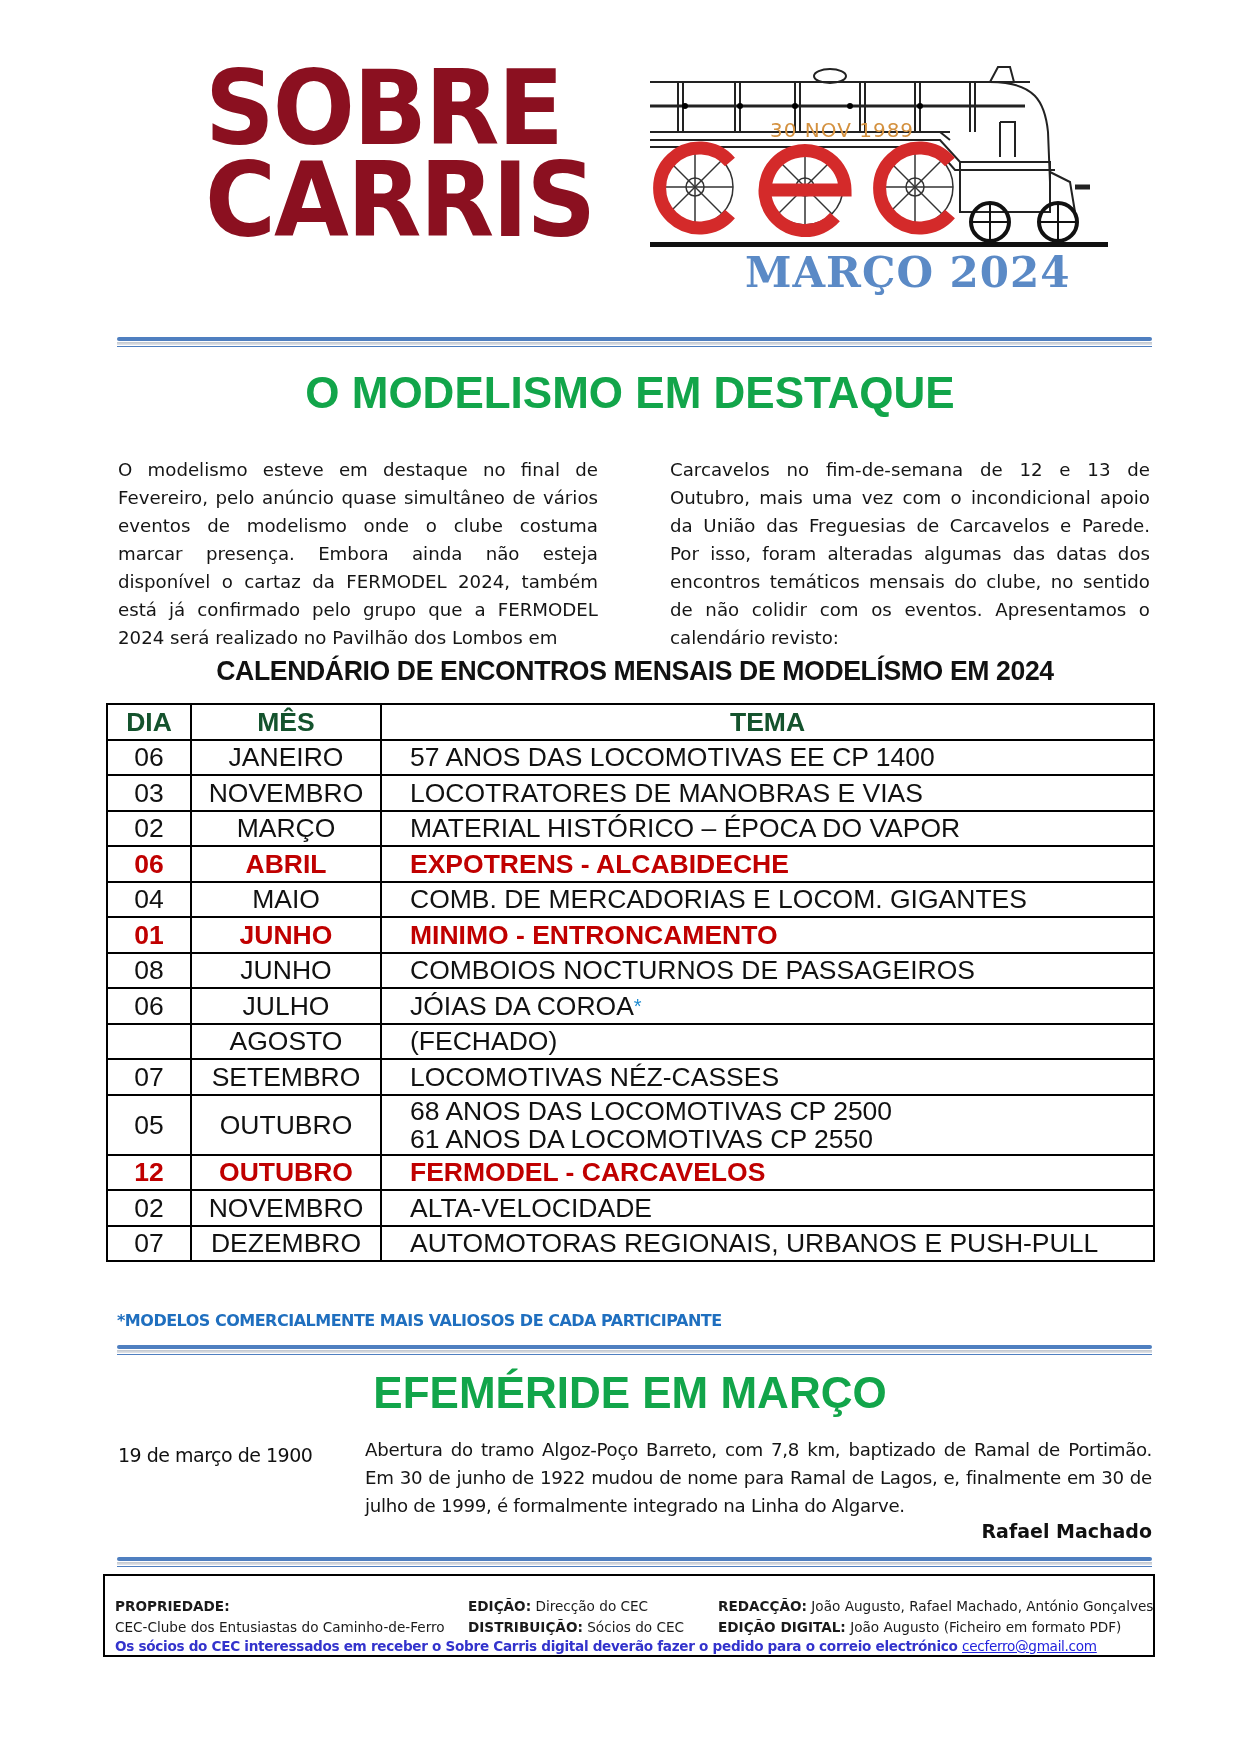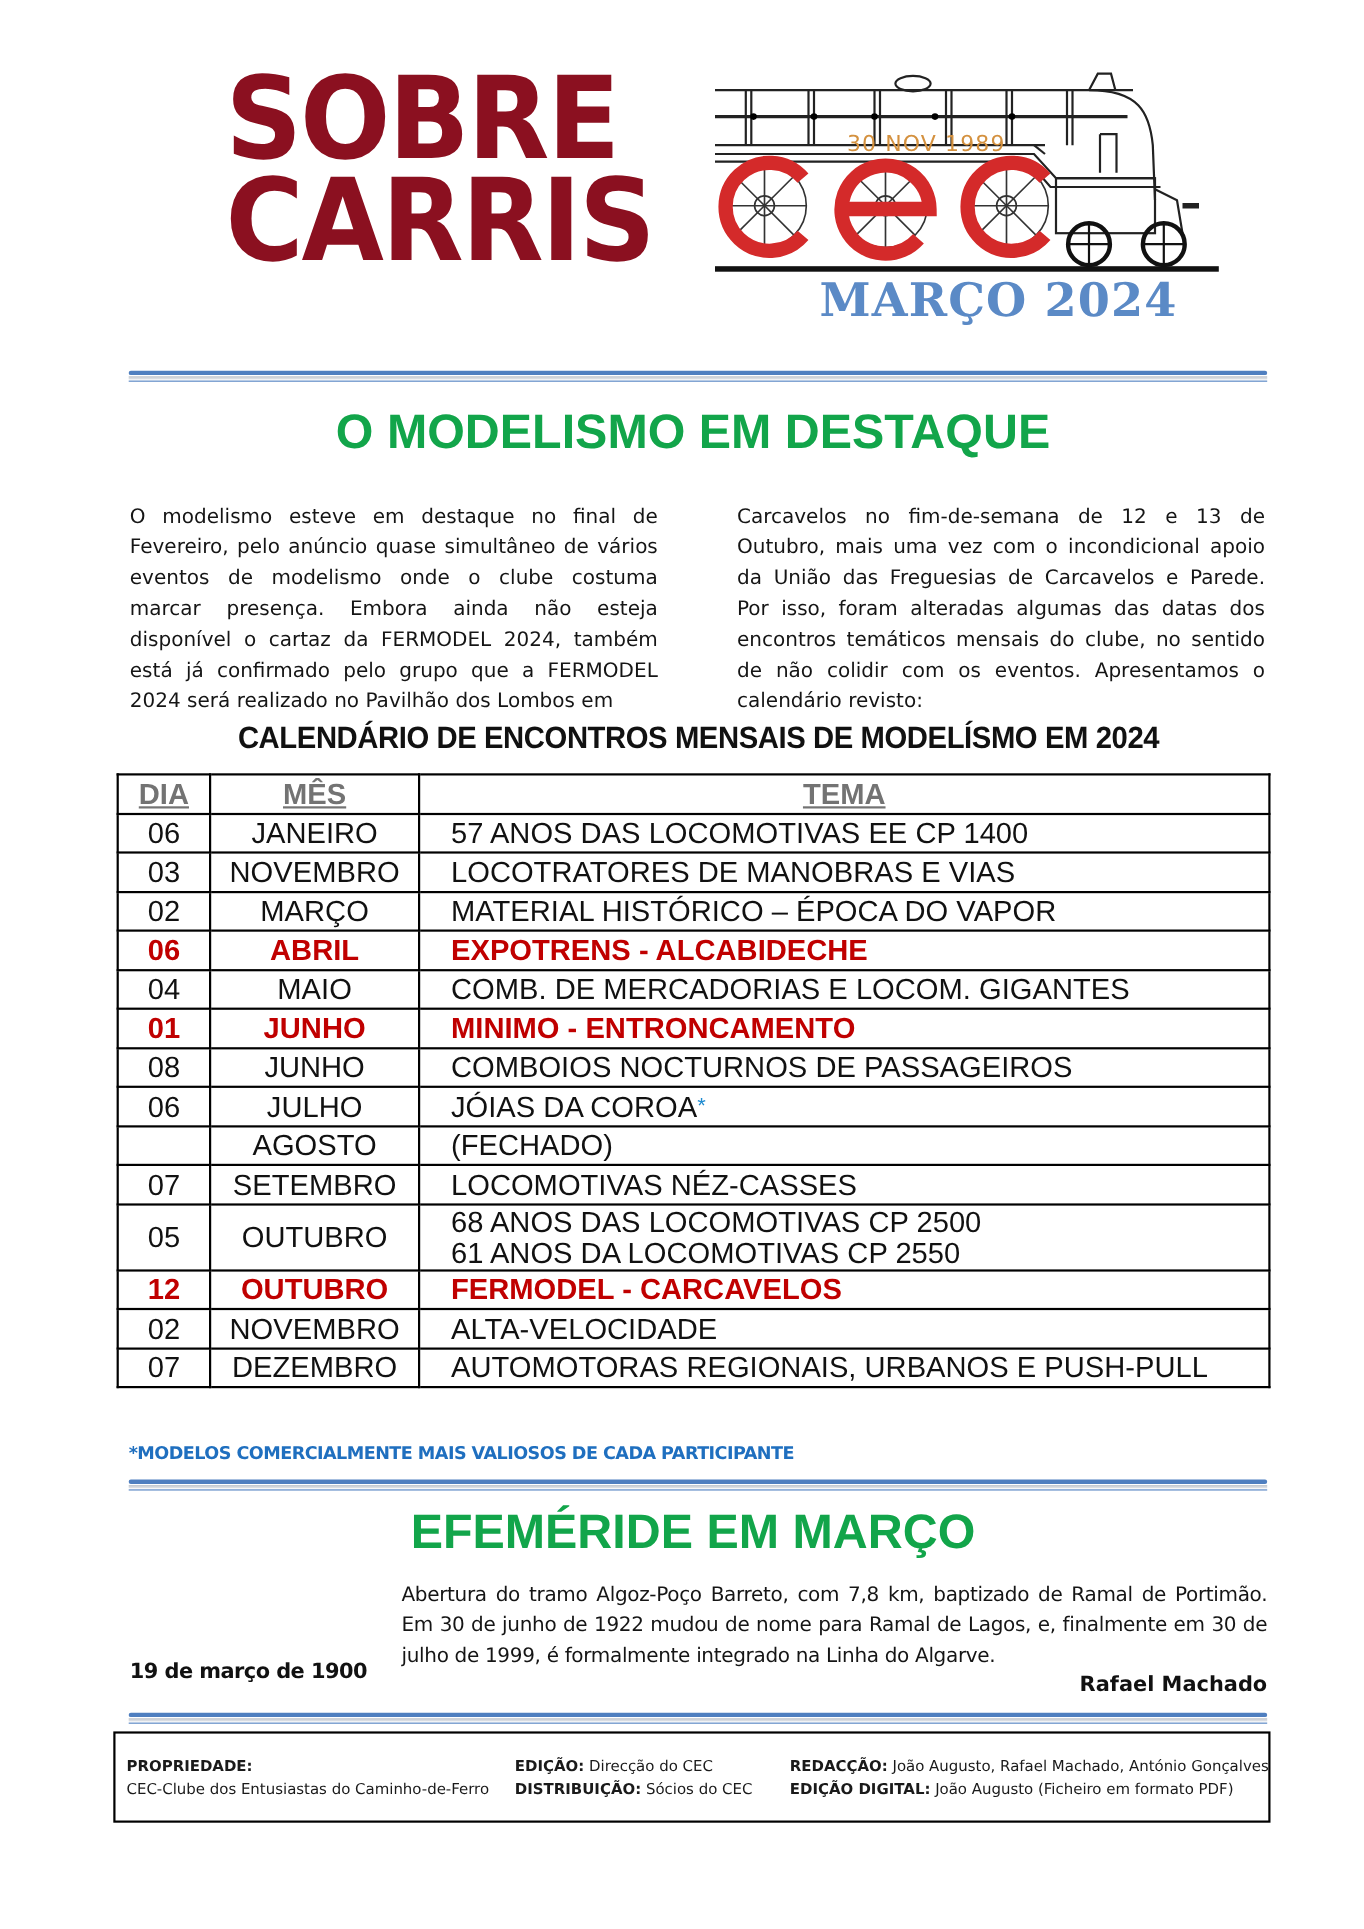--- a/index.html
+++ b/index.html
@@ -23,33 +23,33 @@
   .section-title { position: absolute; width: 1240px; text-align: center; font-family: "Liberation Sans", sans-serif; font-weight: bold; color: #12a54a; left: 0; }
   .sec1-title { top: 368px; font-size: 44px; left: 10px; }
   .col-text { position: absolute; font-family: "DejaVu Sans", sans-serif; font-size: 18.2px; line-height: 28px; color: #151515; text-align: justify; margin-top: 23px; }
   .col-left { left: 118px; top: 433px; width: 480px; }
   .col-right { left: 670px; top: 433px; width: 480px; }
 
   
   .table-caption { position: absolute; left: 105px; top: 655px; width: 1060px; text-align: center; font-weight: bold; font-size: 28px; color: #111; letter-spacing: -0.4px; transform: scaleX(0.95); }
   table.cal { position: absolute; left: 106px; top: 703px; width: 1049px; border-collapse: collapse; font-family: "Liberation Sans", sans-serif; font-size: 26.5px; }
   table.cal td, table.cal th { border: 2.5px solid #000; padding: 0; height: 33.5px; line-height: 30px; }
-  table.cal th { color: #737373; font-weight: bold; text-decoration: underline; }
+  table.cal th { color: #14532d; font-weight: bold; }
   table.cal td.dia { width: 82px; text-align: center; }
   table.cal td.mes { width: 188px; text-align: center; }
   table.cal td.tema { text-align: left; padding-left: 28px; }
   table.cal th.th-tema { text-align: center; }
   table.cal tr.hl td { color: #c00000; font-weight: bold; }
   table.cal tr.two td { height: 58px; line-height: 28px; }
   .star { color: #1f8bd0; font-size: 20px; vertical-align: top; }
   .footnote { position: absolute; left: 117px; top: 1311px; font-family: "DejaVu Sans", sans-serif; font-weight: bold; color: #1f6fbf; font-size: 16px; letter-spacing: -0.5px; }
 
   
   .sec2-title { top: 1368px; font-size: 44px; left: 10px; }
-  .efe-date { position: absolute; left: 118px; top: 1508px; font-family: "DejaVu Sans", sans-serif; font-weight: bold; font-size: 19px; color: #111; letter-spacing: -0.5px; }
+  .efe-date { position: absolute; left: 118px; top: 1444px; font-family: "DejaVu Sans", sans-serif; font-weight: normal; font-size: 19px; color: #111; letter-spacing: -0.5px; }
   .efe-text { position: absolute; left: 365px; top: 1436px; width: 787px; font-family: "DejaVu Sans", sans-serif; font-size: 18.2px; line-height: 28px; text-align: justify; color: #151515; letter-spacing: -0.3px; }
   .efe-author { position: absolute; right: 88px; top: 1520px; font-family: "DejaVu Sans", sans-serif; font-weight: bold; font-size: 19px; color: #111; }
 
   
   .ficha { position: absolute; left: 103px; top: 1574px; width: 1052px; height: 83px; border: 2.5px solid #000; box-sizing: border-box; font-family: "DejaVu Sans", sans-serif; font-size: 13.6px; color: #1a1a1a; }
   .ficha .title { position: absolute; left: 0; top: 2px; width: 100%; text-align: center; font-weight: bold; }
   .ficha .cell { position: absolute; white-space: nowrap; }
   .ficha b { font-weight: bold; }
   .ficha .c1 { left: 10px; }
   .ficha .c2 { left: 363px; }
@@ -262,13 +262,14 @@
     <div class="thin"></div>
   </div>
 
 <div class="ficha">
   <div class="cell c1 r1"><b>PROPRIEDADE:</b></div>
   <div class="cell c2 r1"><b>EDIÇÃO:</b><span> Direcção do CEC</span></div>
   <div class="cell c3 r1"><b>REDACÇÃO:</b><span> João Augusto, Rafael Machado, António Gonçalves</span></div>
   <div class="cell c1 r2">CEC-Clube dos Entusiastas do Caminho-de-Ferro</div>
   <div class="cell c2 r2"><b>DISTRIBUIÇÃO:</b><span> Sócios do CEC</span></div>
   <div class="cell c3 r2"><b>EDIÇÃO DIGITAL:</b><span> João Augusto (Ficheiro em formato PDF)</span></div>
+  <div class="cell r3"><span>Os sócios do CEC interessados em receber o Sobre Carris digital deverão fazer o pedido para o correio electrónico </span><a href="#">cecferro@gmail.com</a></div>
 </div>
 
 </body></html>

